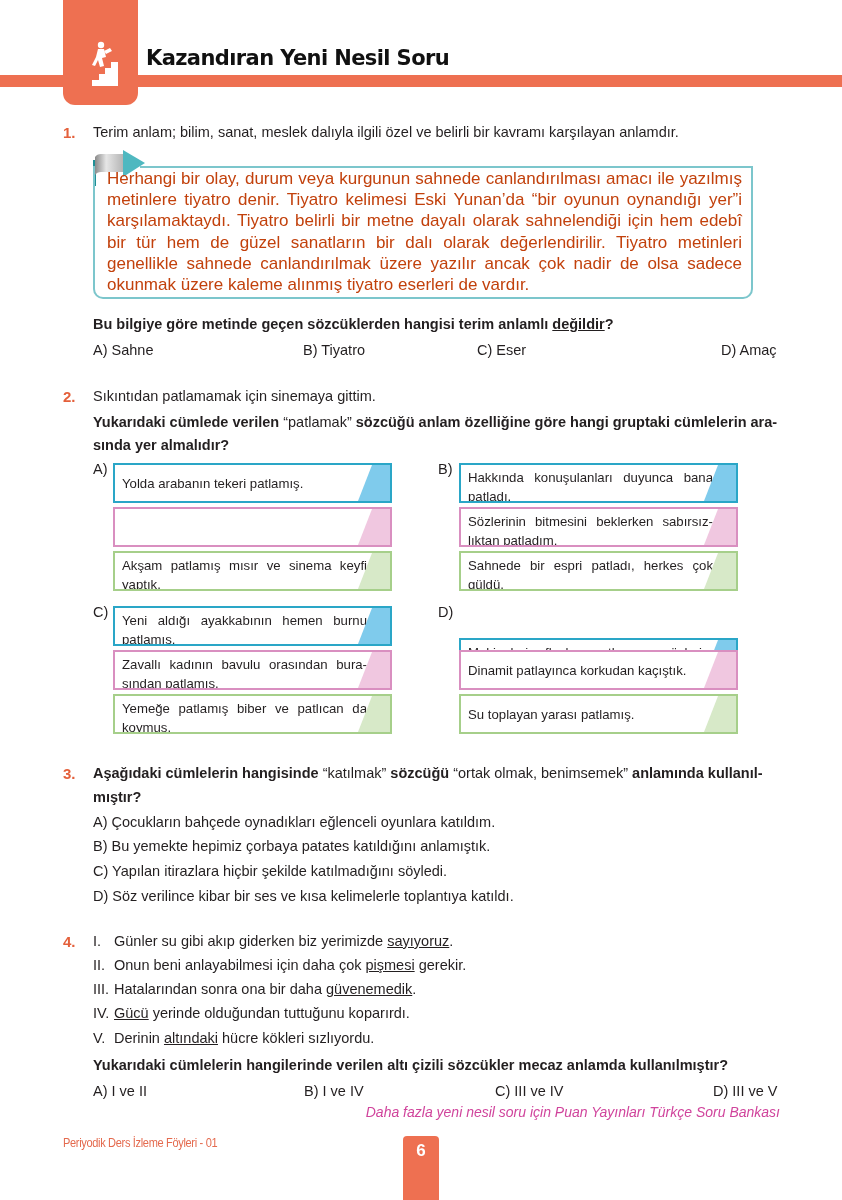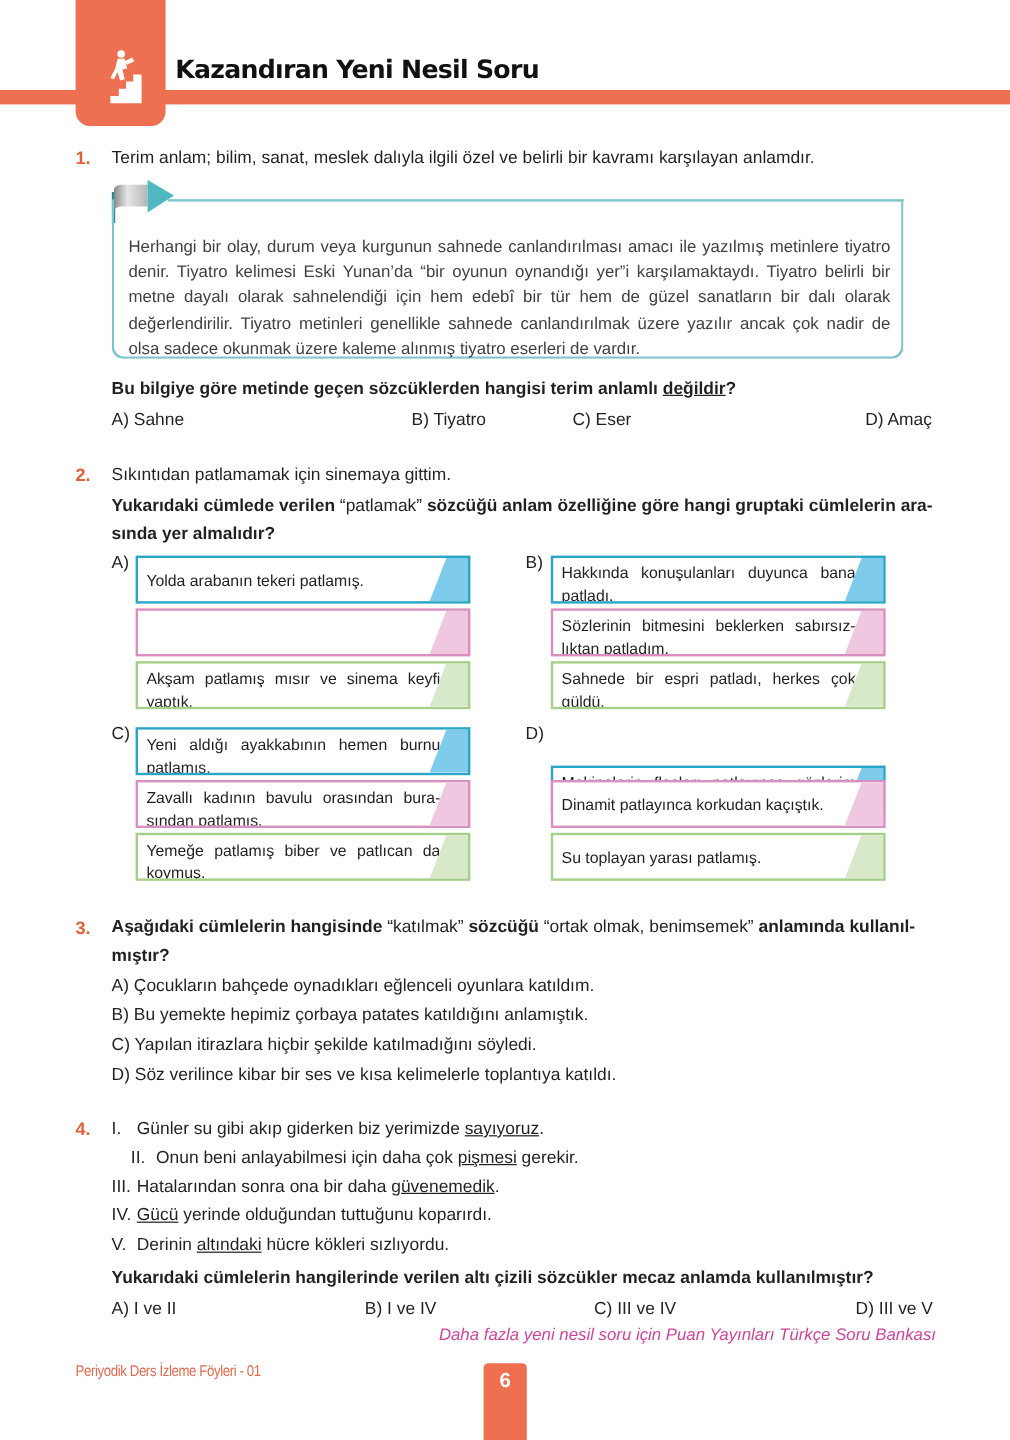--- a/index.html
+++ b/index.html
@@ -14,21 +14,21 @@
 
   .qnum { position: absolute; color: #e4603b; font-weight: bold; font-size: 15px; }
   .line { position: absolute; white-space: nowrap; }
   .bold { font-weight: bold; }
   .u { text-decoration: underline; }
 
   
   .info-box { position: absolute; left: 93px; top: 166px; width: 660px; height: 133px; border: 2px solid #7cc6cc; border-top: none; border-radius: 0 0 10px 10px; }
   .info-topline { position: absolute; left: 140px; top: 166px; width: 613px; height: 2px; background: #7cc6cc; }
   .flag { position: absolute; left: 93px; top: 150px; width: 55px; height: 36px; }
-  .info-text { position: absolute; left: 107px; top: 195px; width: 635px; font-size: 14px; line-height: 21.2px; text-align: justify; color: #404040; }
+  .info-text { position: absolute; left: 107px; top: 168px; width: 635px; font-size: 17px; line-height: 21.2px; text-align: justify; color: #c2410c; }
 
   .opts { position: absolute; font-size: 14.5px; }
 
   
   .grp-label { position: absolute; font-size: 14.5px; }
   .sbox { position: absolute; width: 279px; height: 40px; border: 2px solid; background: #fff; overflow: hidden; }
   .sbox .txt { position: absolute; left: 7px; top: 3px; width: 245px; font-size: 13.2px; line-height: 19px; text-align: justify; }
   .sbox .txt.single { top: 9px; }
   .sbox .corner { position: absolute; right: 0; top: 0; width: 34px; height: 100%; }
   .blue { border-color: #2aa6c7; }
@@ -67,21 +67,21 @@
   <path d="M2 7 Q4 4 8 4 L30 4 L30 22 L8 22 Q4 22 2 25 Z" fill="url(#g1)"></path>
   <path d="M30 0 L52 13 L30 27 Z" fill="#4fb8c0"></path>
 </svg>
 <div class="info-topline"></div>
 <div class="info-box"></div>
 <div class="info-text">Herhangi bir olay, durum veya kurgunun sahnede canlandırılması amacı ile yazılmış metinlere tiyatro denir. Tiyatro kelimesi Eski Yunan’da “bir oyunun oynandığı yer”i karşılamaktaydı. Tiyatro belirli bir metne dayalı olarak sahnelendiği için hem edebî bir tür hem de güzel sanatların bir dalı olarak değerlendirilir. Tiyatro metinleri genellikle sahnede canlandırılmak üzere yazılır ancak çok nadir de olsa sadece okunmak üzere kaleme alınmış tiyatro eserleri de vardır.</div>
 
 <div class="line bold" style="left:93px; top:316px;"><span>Bu bilgiye göre metinde geçen sözcüklerden hangisi terim anlamlı </span><span class="u">değildir</span><span>?</span></div>
 
 <div class="opts" style="left:93px; top:342px;">A) Sahne</div>
-<div class="opts" style="left:303px; top:342px;margin-left:40px;">B) Tiyatro</div>
+<div class="opts" style="left:303px; top:342px;">B) Tiyatro</div>
 <div class="opts" style="left:477px; top:342px;">C) Eser</div>
 <div class="opts" style="left:721px; top:342px;">D) Amaç</div>
 
 <div class="qnum" style="left:63px; top:388px;">2.</div>
 <div class="line" style="left:93px; top:388px;">Sıkıntıdan patlamamak için sinemaya gittim.</div>
 <div class="line" style="left:93px; top:414px;"><span class="bold">Yukarıdaki cümlede verilen </span><span>“patlamak”</span><span class="bold"> sözcüğü anlam özelliğine göre hangi gruptaki cümlelerin ara-</span></div>
 <div class="line bold" style="left:93px; top:437px;">sında yer almalıdır?</div>
 
 <div class="grp-label" style="left:93px; top:461px;">A)</div>
 <div class="sbox blue" style="left:113px; top:463px;">
@@ -165,21 +165,21 @@
 <div class="qnum" style="left:63px; top:765px;">3.</div>
 <div class="line" style="left:93px; top:765px;"><span class="bold">Aşağıdaki cümlelerin hangisinde </span><span>“katılmak”</span><span class="bold"> sözcüğü </span><span>“ortak olmak, benimsemek”</span><span class="bold"> anlamında kullanıl-</span></div>
 <div class="line bold" style="left:93px; top:789px;">mıştır?</div>
 <div class="line" style="left:93px; top:814px;">A) Çocukların bahçede oynadıkları eğlenceli oyunlara katıldım.</div>
 <div class="line" style="left:93px; top:838px;">B) Bu yemekte hepimiz çorbaya patates katıldığını anlamıştık.</div>
 <div class="line" style="left:93px; top:863px;">C) Yapılan itirazlara hiçbir şekilde katılmadığını söyledi.</div>
 <div class="line" style="left:93px; top:888px;">D) Söz verilince kibar bir ses ve kısa kelimelerle toplantıya katıldı.</div>
 
 <div class="qnum" style="left:63px; top:933px;">4.</div>
 <div class="line" style="left:93px; top:933px;"><span style="display:inline-block;width:21px">I.</span><span>Günler su gibi akıp giderken biz yerimizde </span><span class="u">sayıyoruz</span><span>.</span></div>
-<div class="line" style="left:93px; top:957px;margin-left:16px;"><span style="display:inline-block;width:21px">II.</span><span>Onun beni anlayabilmesi için daha çok </span><span class="u">pişmesi</span><span> gerekir.</span></div>
+<div class="line" style="left:93px; top:957px;"><span style="display:inline-block;width:21px">II.</span><span>Onun beni anlayabilmesi için daha çok </span><span class="u">pişmesi</span><span> gerekir.</span></div>
 <div class="line" style="left:93px; top:981px;"><span style="display:inline-block;width:21px">III.</span><span>Hatalarından sonra ona bir daha </span><span class="u">güvenemedik</span><span>.</span></div>
 <div class="line" style="left:93px; top:1005px;"><span style="display:inline-block;width:21px">IV.</span><span></span><span class="u">Gücü</span><span> yerinde olduğundan tuttuğunu koparırdı.</span></div>
 <div class="line" style="left:93px; top:1030px;"><span style="display:inline-block;width:21px">V.</span><span>Derinin </span><span class="u">altındaki</span><span> hücre kökleri sızlıyordu.</span></div>
 <div class="line bold" style="left:93px; top:1057px;">Yukarıdaki cümlelerin hangilerinde verilen altı çizili sözcükler mecaz anlamda kullanılmıştır?</div>
 
 <div class="opts" style="left:93px; top:1083px;">A) I ve II</div>
 <div class="opts" style="left:304px; top:1083px;">B) I ve IV</div>
 <div class="opts" style="left:495px; top:1083px;">C) III ve IV</div>
 <div class="opts" style="left:713px; top:1083px;">D) III ve V</div>
 

